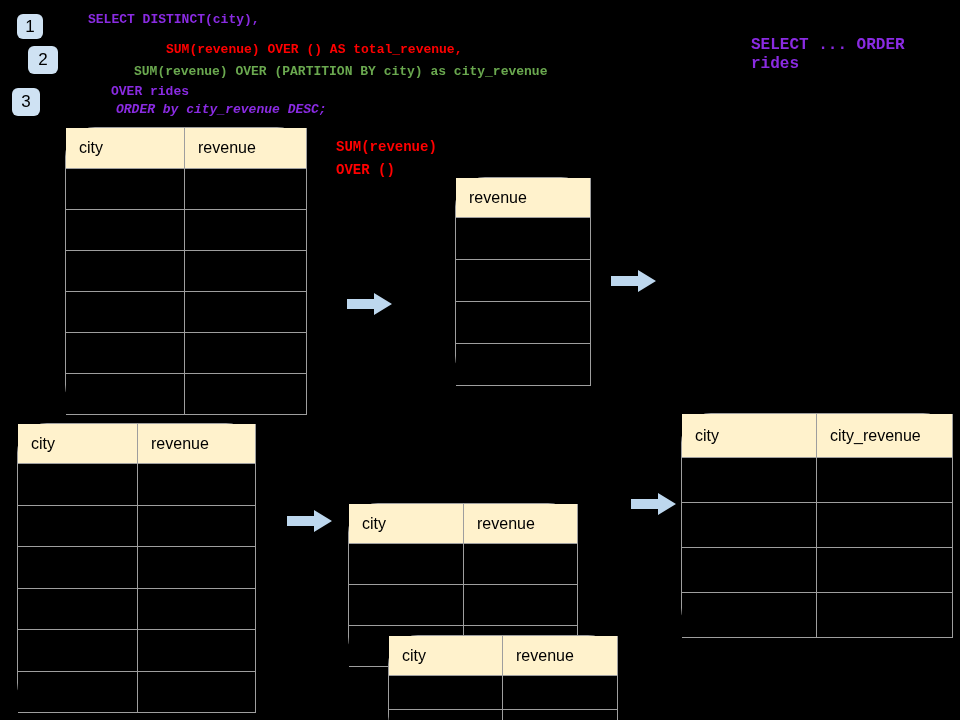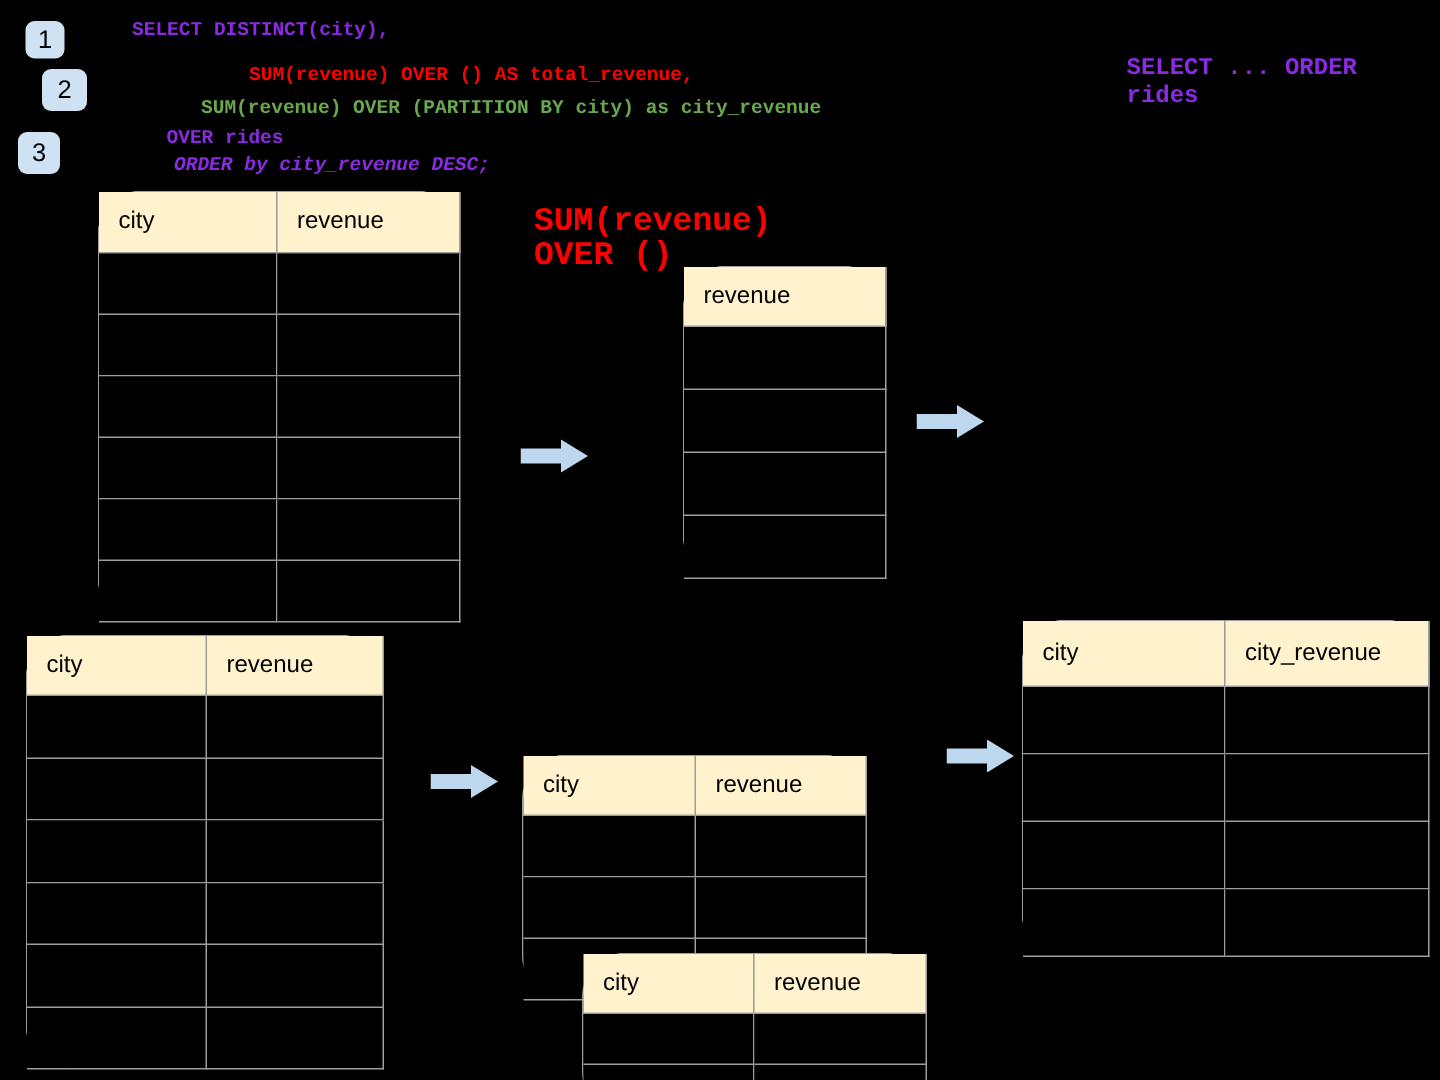--- a/index.html
+++ b/index.html
@@ -20,21 +20,21 @@
   .purple{color:#8A2BE2;}
   .red{color:#FF0000;margin-left:32px;}
   .green{color:#6AA84F;text-align:right;}
   #sql-line1{left:88px;top:9px;}
   #sql-line2{left:134px;top:39px;}
   #sql-line3{left:134px;top:61px;}
   #sql-line4{left:111px;top:81px;}
   #sql-line5{left:116px;top:99px;font-style:italic;}
 
   #side-note{left:751px;top:36px;font-size:16px;line-height:19px;}
-  #label-total{left:324px;top:136px;font-size:22px;line-height:23px;}
+  #label-total{left:304px;top:136px;font-size:14px;line-height:23px;}
   #label-partition{left:275px;top:433px;font-size:19px;line-height:25px;}
 
   
   .tbl{position:absolute;border-top:1px solid #9E9E9E;border-left:1px solid #9E9E9E;border-radius:30px;}
   .tr{display:flex;}
   .cell{box-sizing:border-box;border-right:1px solid #9E9E9E;border-bottom:1px solid #9E9E9E;
         background:#000;}
   .th{background:#FFF2CC;color:#000;font-size:16px;display:flex;align-items:center;
       padding-left:13px;box-sizing:border-box;border-right:1px solid #9E9E9E;
       border-bottom:1px solid #9E9E9E;}

